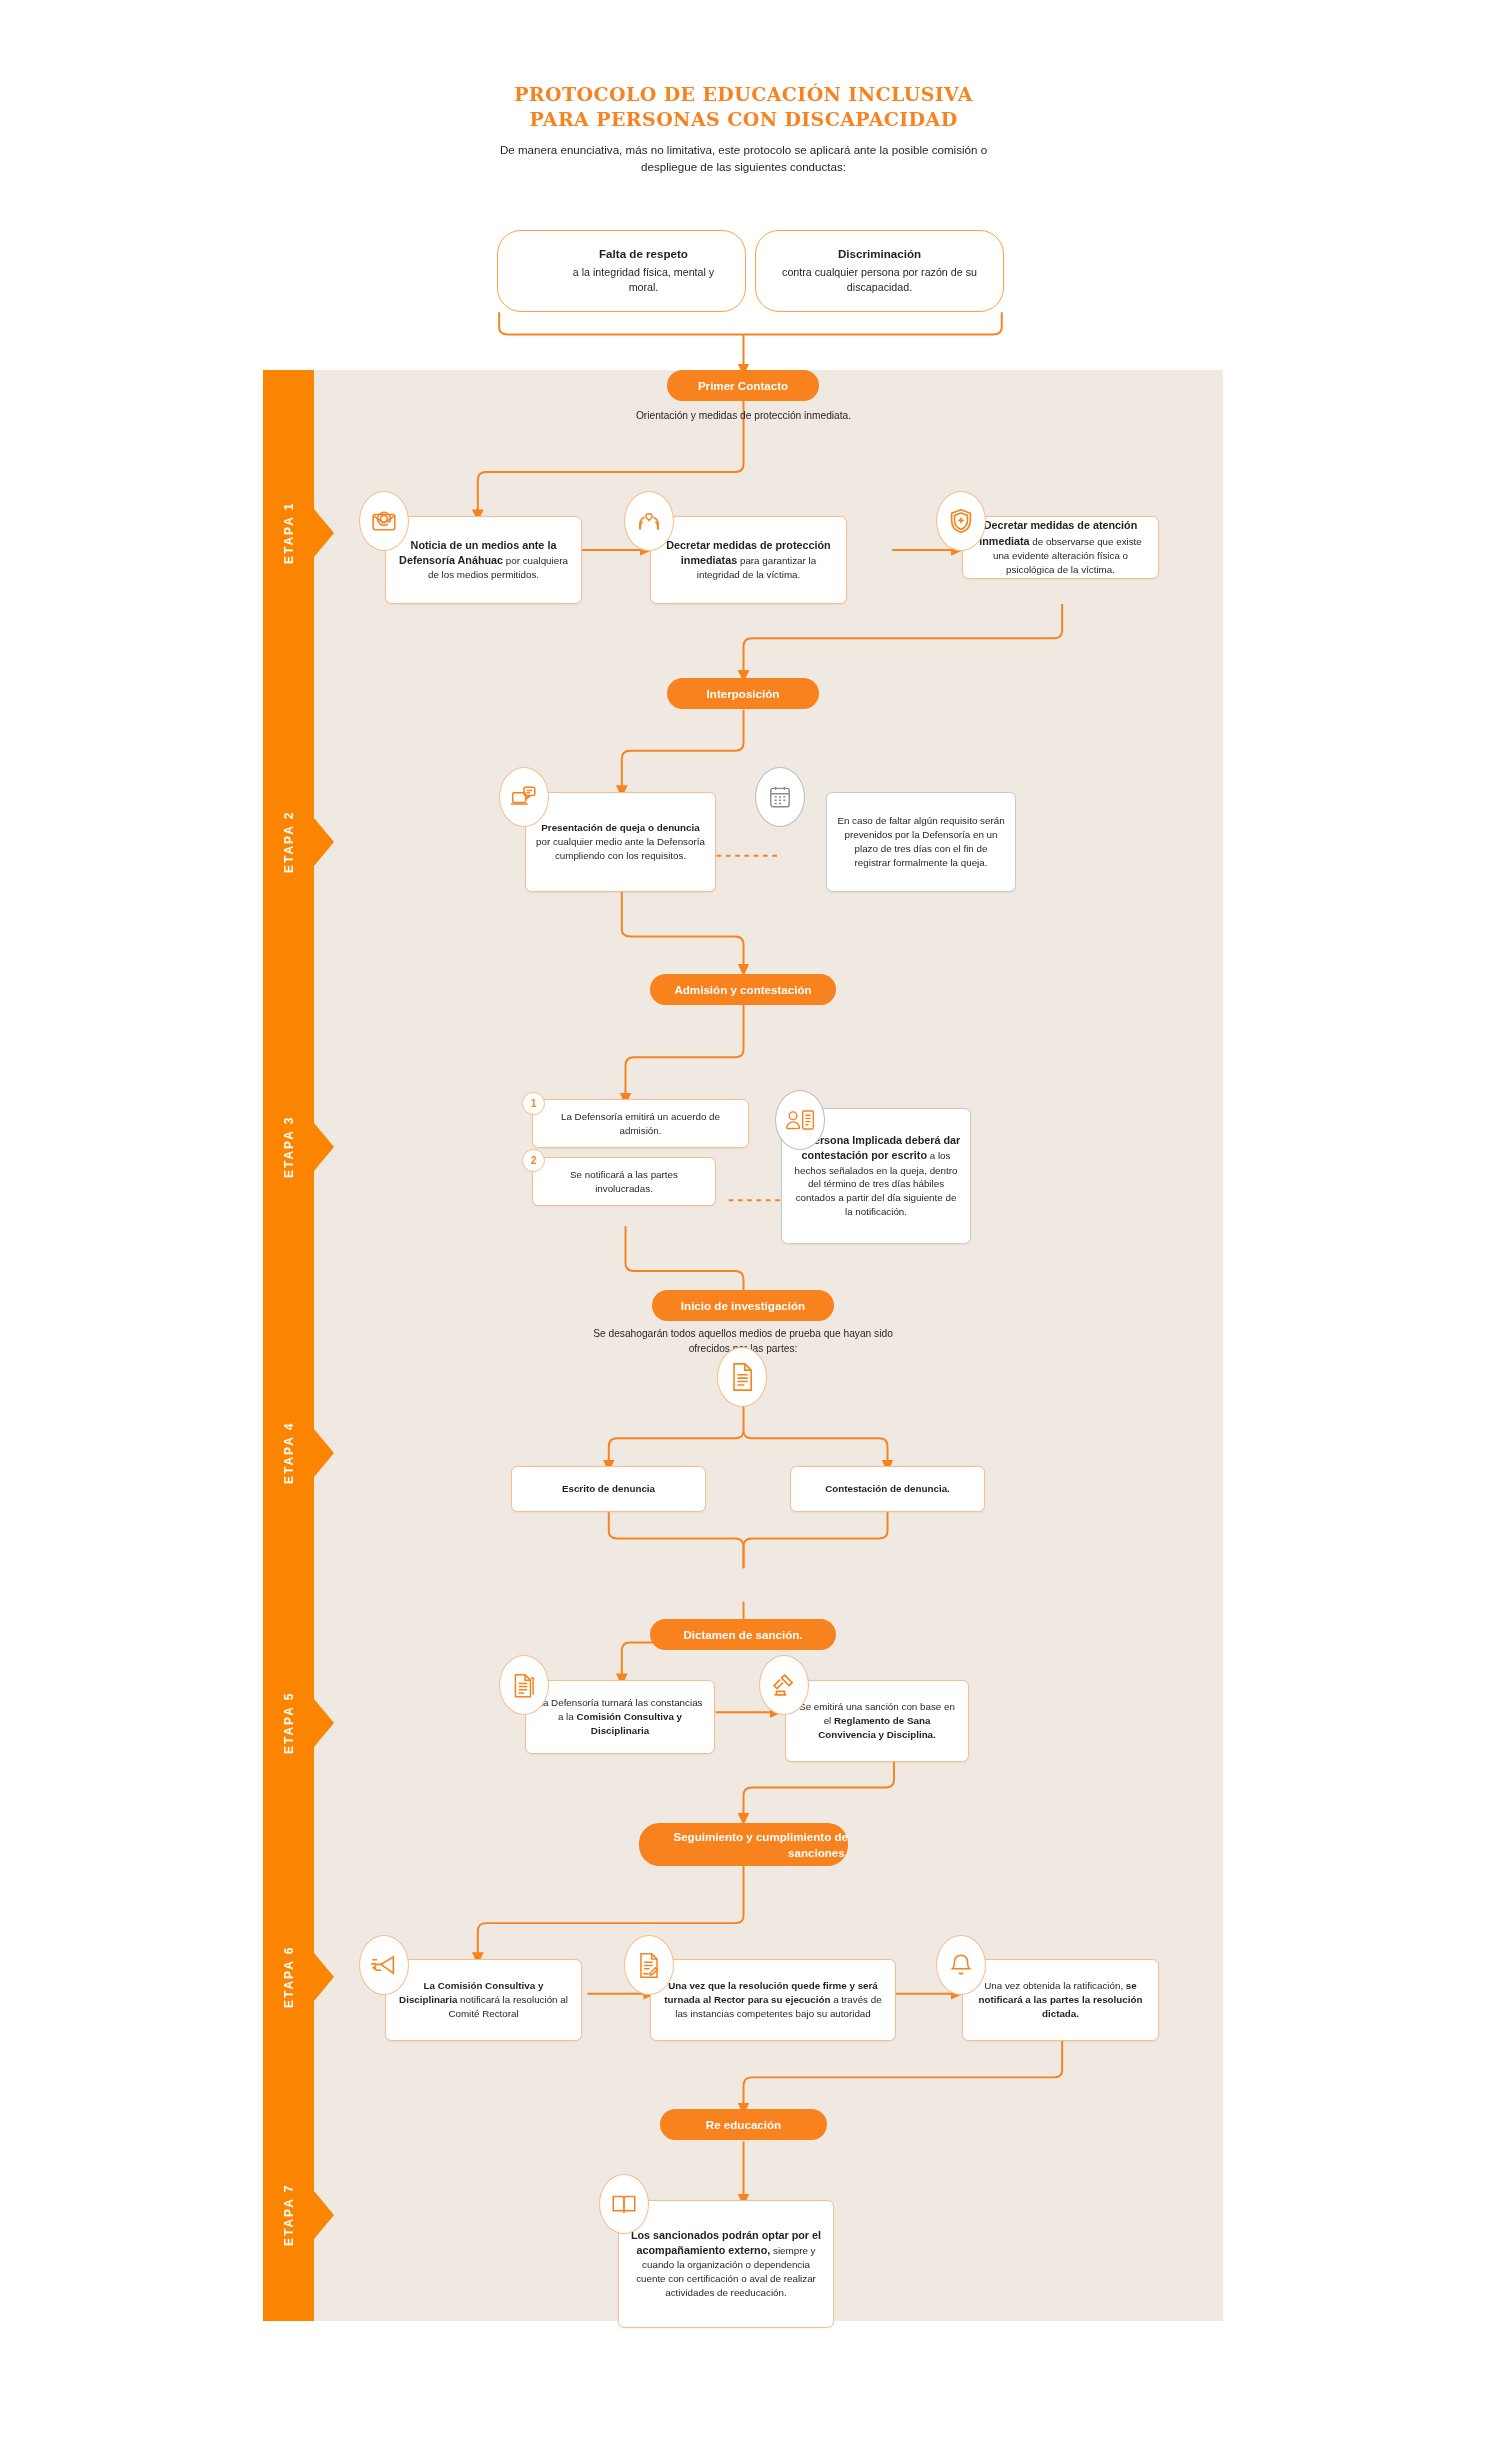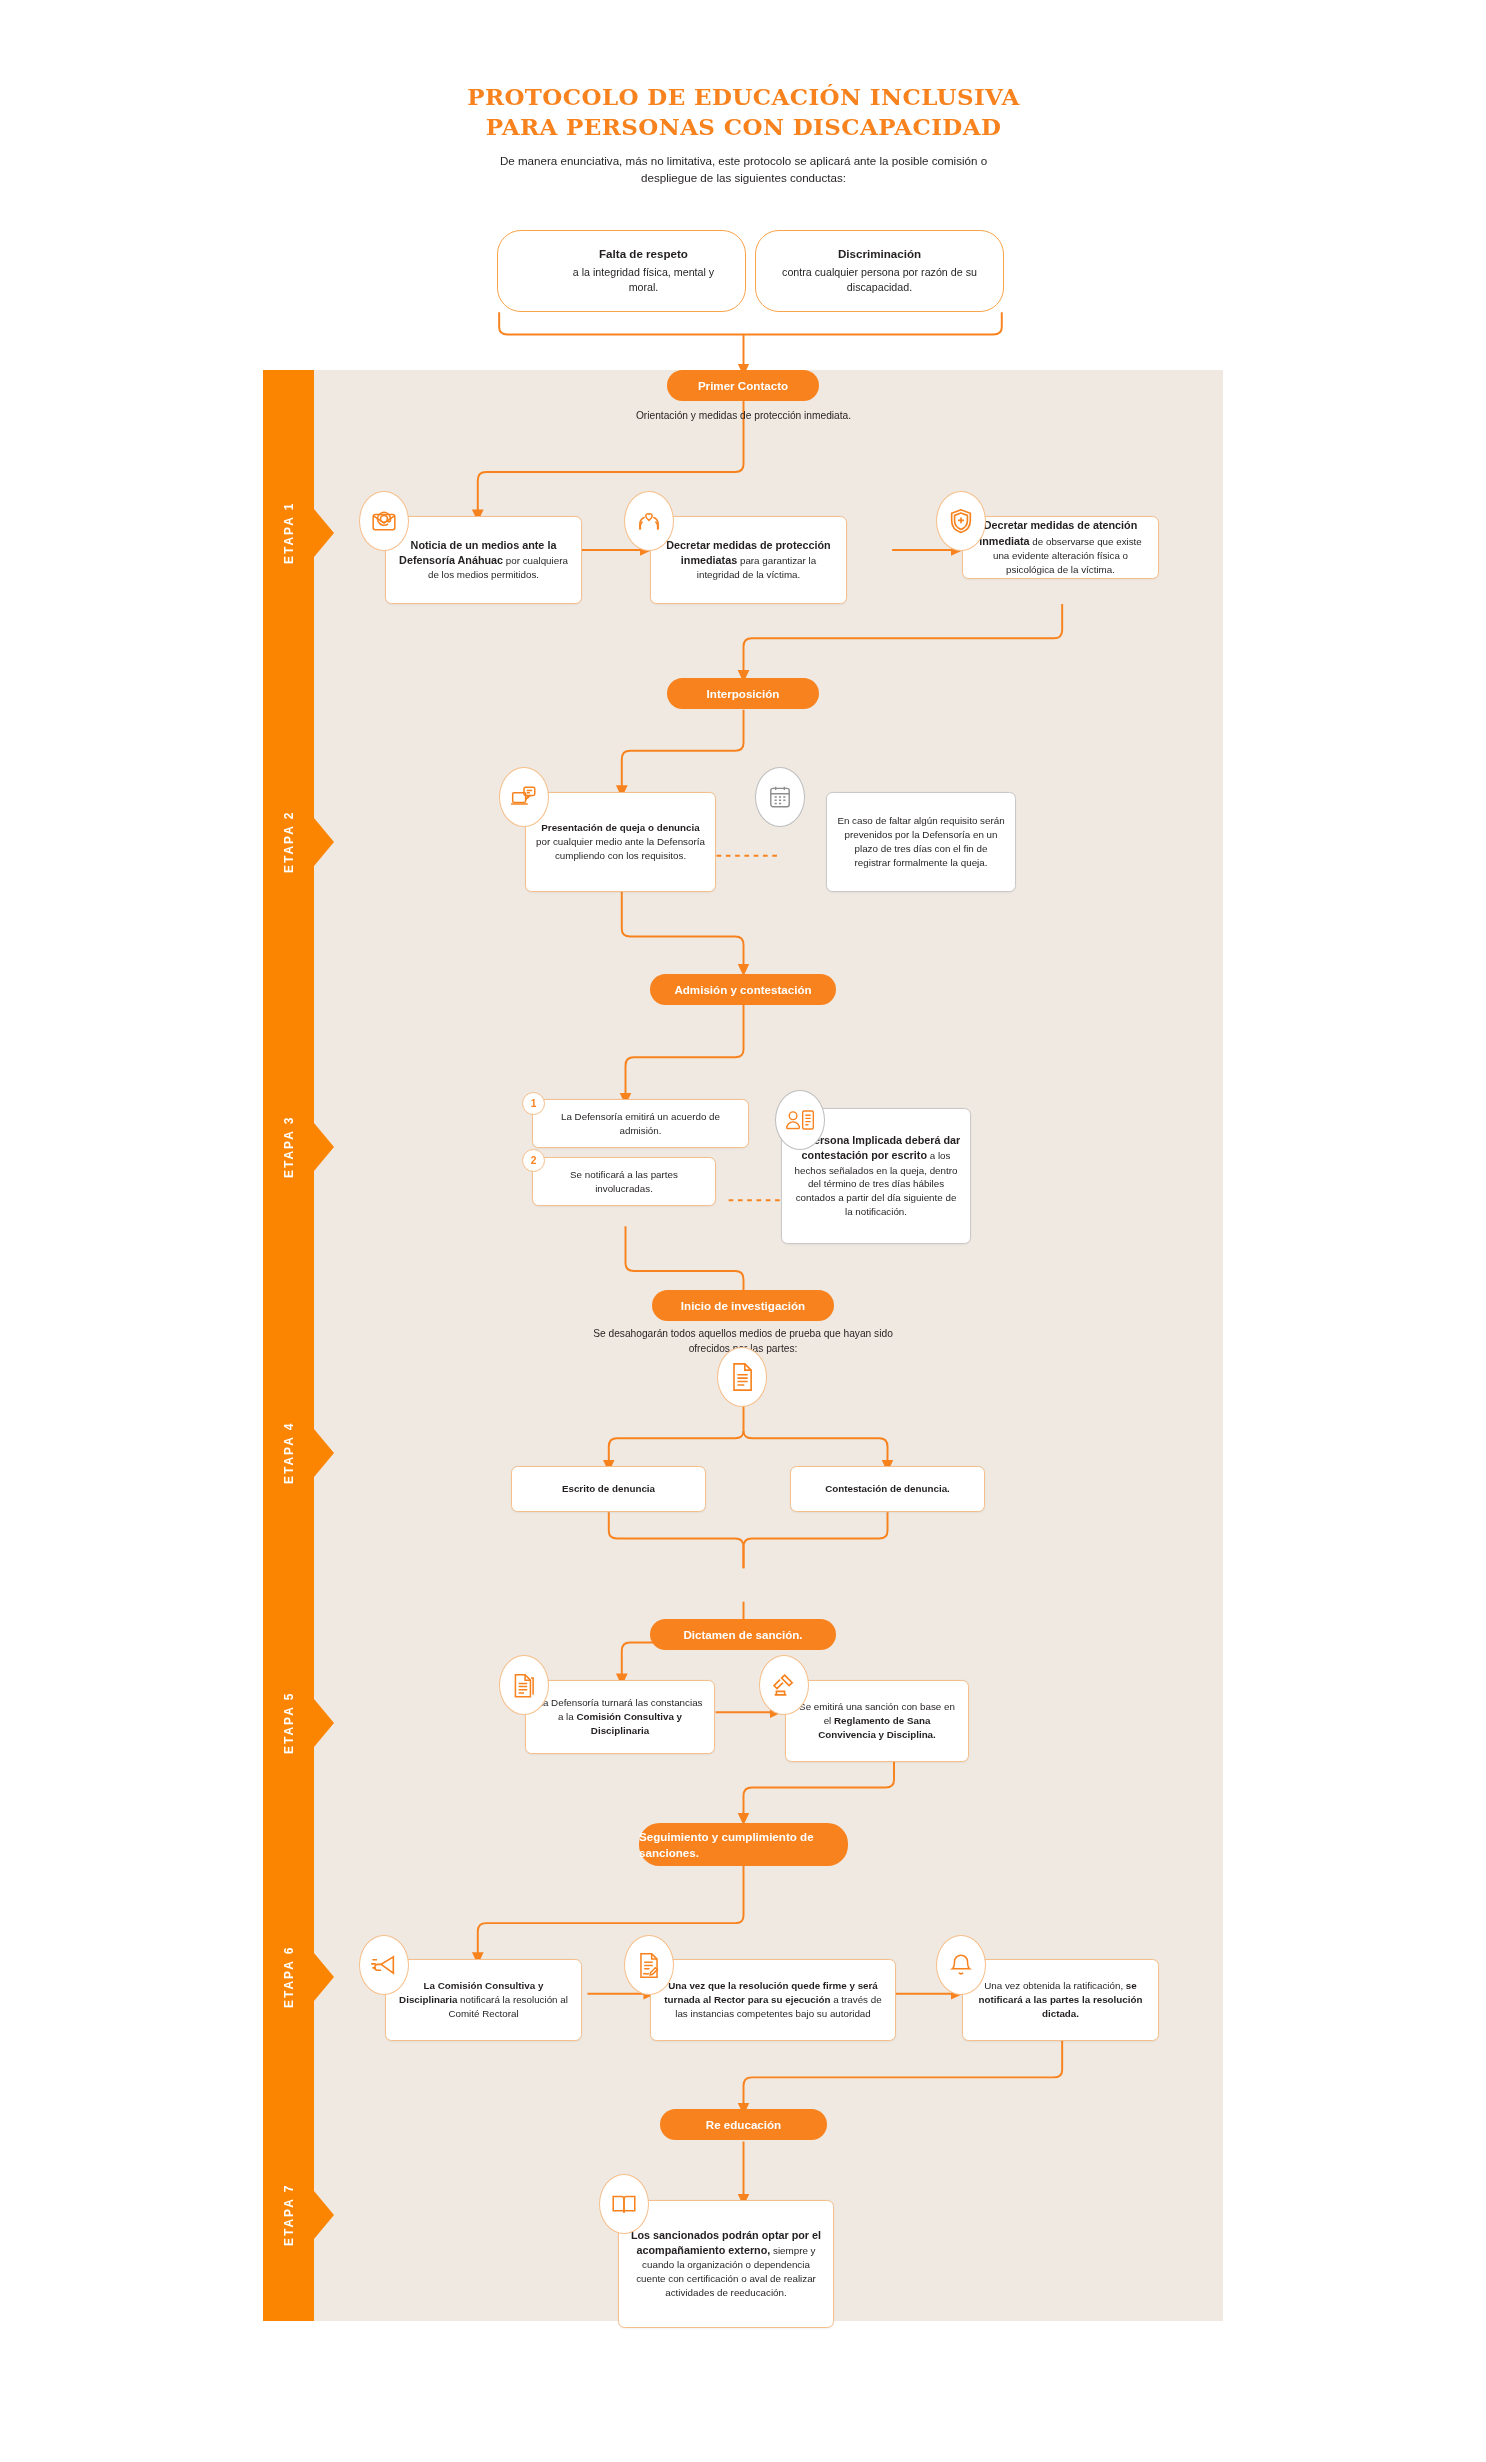--- a/index.html
+++ b/index.html
@@ -12,21 +12,21 @@
     overflow:hidden;
   }
   .page{position:relative;width:1487px;height:2462px;}
 
   
   .header{position:absolute;left:0;top:0;width:1487px;text-align:center;}
   .title{
     margin-top:82px;
     font-family:"DejaVu Serif", serif;
     font-weight:bold;
-    font-size:23px;
+    font-size:19px;
     line-height:1.30;
     letter-spacing:0.4px;
     color:#F7821E;
   }
   .subtitle{
     margin:0 auto;
     margin-top:11px;
     width:502px;
     font-size:11.6px;
     line-height:1.45;
@@ -70,21 +70,21 @@
     border-bottom:24px solid transparent;
     border-left:20.4px solid #FB8500;
   }
 
   
   .pill{
     position:absolute;
     background:#F7821E;border-radius:20.4px;
     color:#fff;font-size:11.6px;font-weight:600;
     display:flex;align-items:center;justify-content:center;
-    text-align:left;line-height:1.3;
+    text-align:right;line-height:1.3;
     z-index:8;
   }
 
   
   .card{
     position:absolute;
     background:#ffffff;
     border:1.1px solid #F6BE8A;
     border-radius:6.5px;
     box-sizing:border-box;

